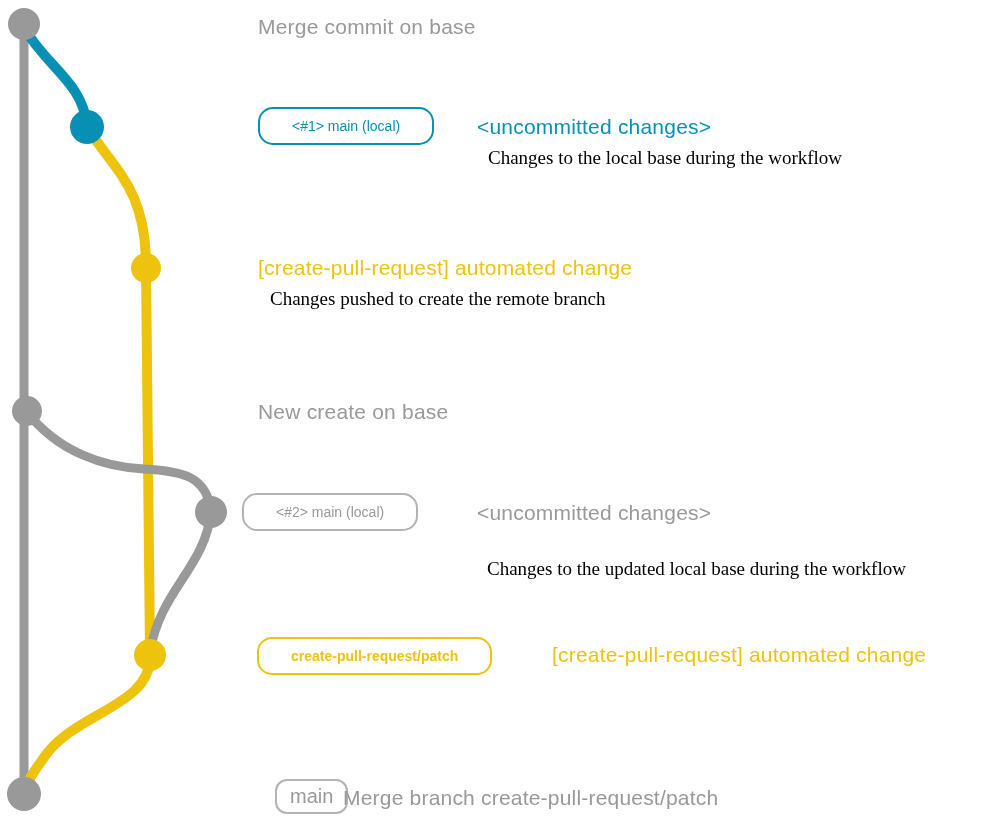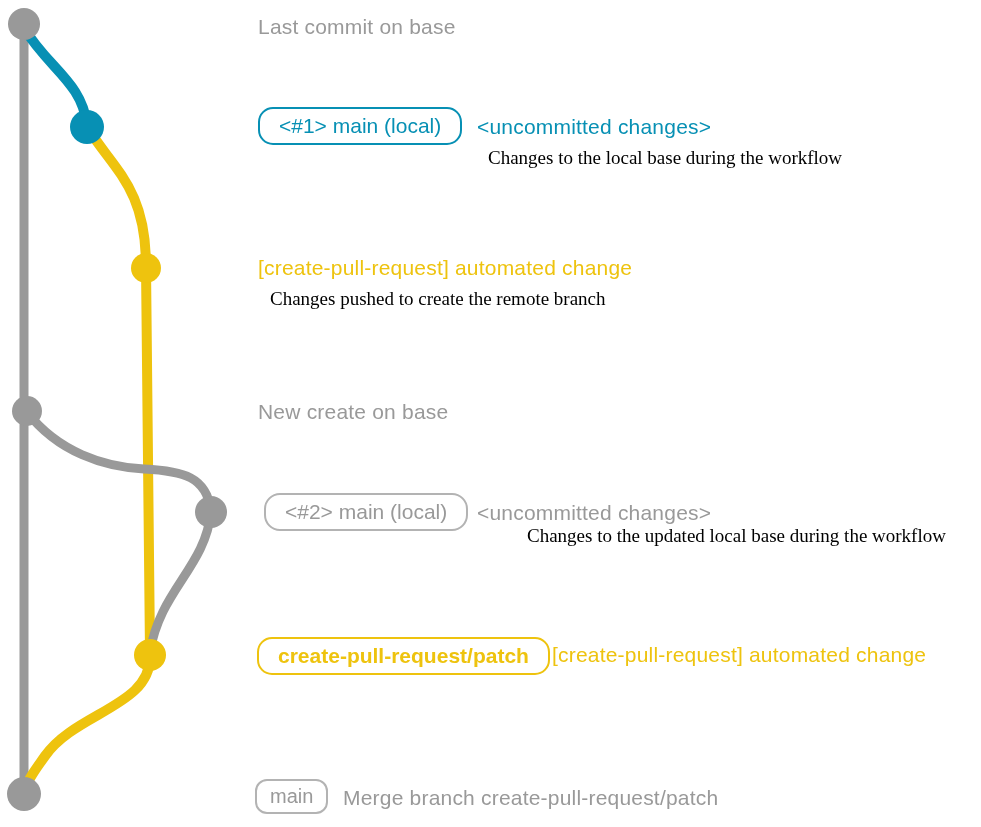--- a/index.html
+++ b/index.html
@@ -27,32 +27,32 @@
   .c-yellow { color: var(--c-yellow); }
 
   .desc {
     font-family: "Liberation Serif", serif;
     font-size: 19px;
     color: var(--c-text_dark);
     white-space: nowrap;
   }
   .badge {
     display: inline-block;
-    font-size: 21px;
+    font-size: 14px;
     line-height: 24px;
-    padding: 5px 19px;
+    padding: 5px 32px;
     border: 2px solid;
     border-radius: 15px;
     white-space: nowrap;
     background: #fff;
   }
   .badge.b-blue   { color: var(--c-blue);   border-color: var(--c-blue); }
   .badge.b-yellow { color: var(--c-yellow); border-color: var(--c-yellow); font-weight: bold; }
   .badge.b-gray   { color: var(--c-gray);   border-color: var(--c-gray_border); }
-  .badge.b-small  { font-size: 20px; line-height: 23px; padding: 4px 13px; border-radius: 12px; }
+  .badge.b-small  { font-size: 20px; line-height: 23px; padding: 4px 13px; border-radius: 12px; margin-left: 20px; }
 </style>
 </head>
 <body>
 
 <div class="canvas">
 
   <svg class="abs" style="left:0; top:0;" width="250" height="827" viewBox="0 0 250 827">
     <path d="M24 24 L24 793" stroke-width="9" class="s-gray"></path>
     <path d="M24 28 C48 68 82 82 87 125" stroke-width="10" class="s-blue"></path>
     <path d="M87 127 C114 170 146 188 146 266" stroke-width="10" class="s-yellow"></path>
@@ -63,34 +63,34 @@
 
     <circle cx="24" cy="24" r="16" class="f-gray"></circle>
     <circle cx="27" cy="411" r="15" class="f-gray"></circle>
     <circle cx="24" cy="794" r="17" class="f-gray"></circle>
     <circle cx="87" cy="127" r="17" class="f-blue"></circle>
     <circle cx="146" cy="268" r="15" class="f-yellow"></circle>
     <circle cx="211" cy="512" r="16" class="f-gray"></circle>
     <circle cx="150" cy="655" r="16" class="f-yellow"></circle>
   </svg>
 
-  <div class="abs label c-gray" style="left:258px; top:15px;">Last commit on base</div>
+  <div class="abs label c-gray" style="left:258px; top:15px;">Merge commit on base</div>
 
   <div class="abs badge b-blue" style="left:258px; top:107px;">&lt;#1&gt; main (local)</div>
   <div class="abs heading c-blue" style="left:477px; top:115px;">&lt;uncommitted changes&gt;</div>
   <div class="abs desc" style="left:488px; top:147px;">Changes to the local base during the workflow</div>
 
   <div class="abs heading c-yellow" style="left:258px; top:256px;">[create-pull-request] automated change</div>
   <div class="abs desc" style="left:270px; top:288px;">Changes pushed to create the remote branch</div>
 
   <div class="abs label c-gray" style="left:258px; top:400px;">New create on base</div>
 
-  <div class="abs badge b-gray" style="left:264px; top:493px;border-radius:16px;">&lt;#2&gt; main (local)</div>
+  <div class="abs badge b-gray" style="left:242px; top:493px;">&lt;#2&gt; main (local)</div>
   <div class="abs heading c-gray" style="left:477px; top:501px;">&lt;uncommitted changes&gt;</div>
-  <div class="abs desc" style="left:487px; top:525px;margin-left:40px;">Changes to the updated local base during the workflow</div>
+  <div class="abs desc" style="left:487px; top:558px;">Changes to the updated local base during the workflow</div>
 
   <div class="abs badge b-yellow" style="left:257px; top:637px;">create-pull-request/patch</div>
   <div class="abs heading c-yellow" style="left:552px; top:643px;">[create-pull-request] automated change</div>
 
   <div class="abs badge b-gray b-small" style="left:255px; top:779px;">main</div>
   <div class="abs heading c-gray" style="left:343px; top:786px;">Merge branch create-pull-request/patch</div>
 
 </div>
 
 </body></html>

